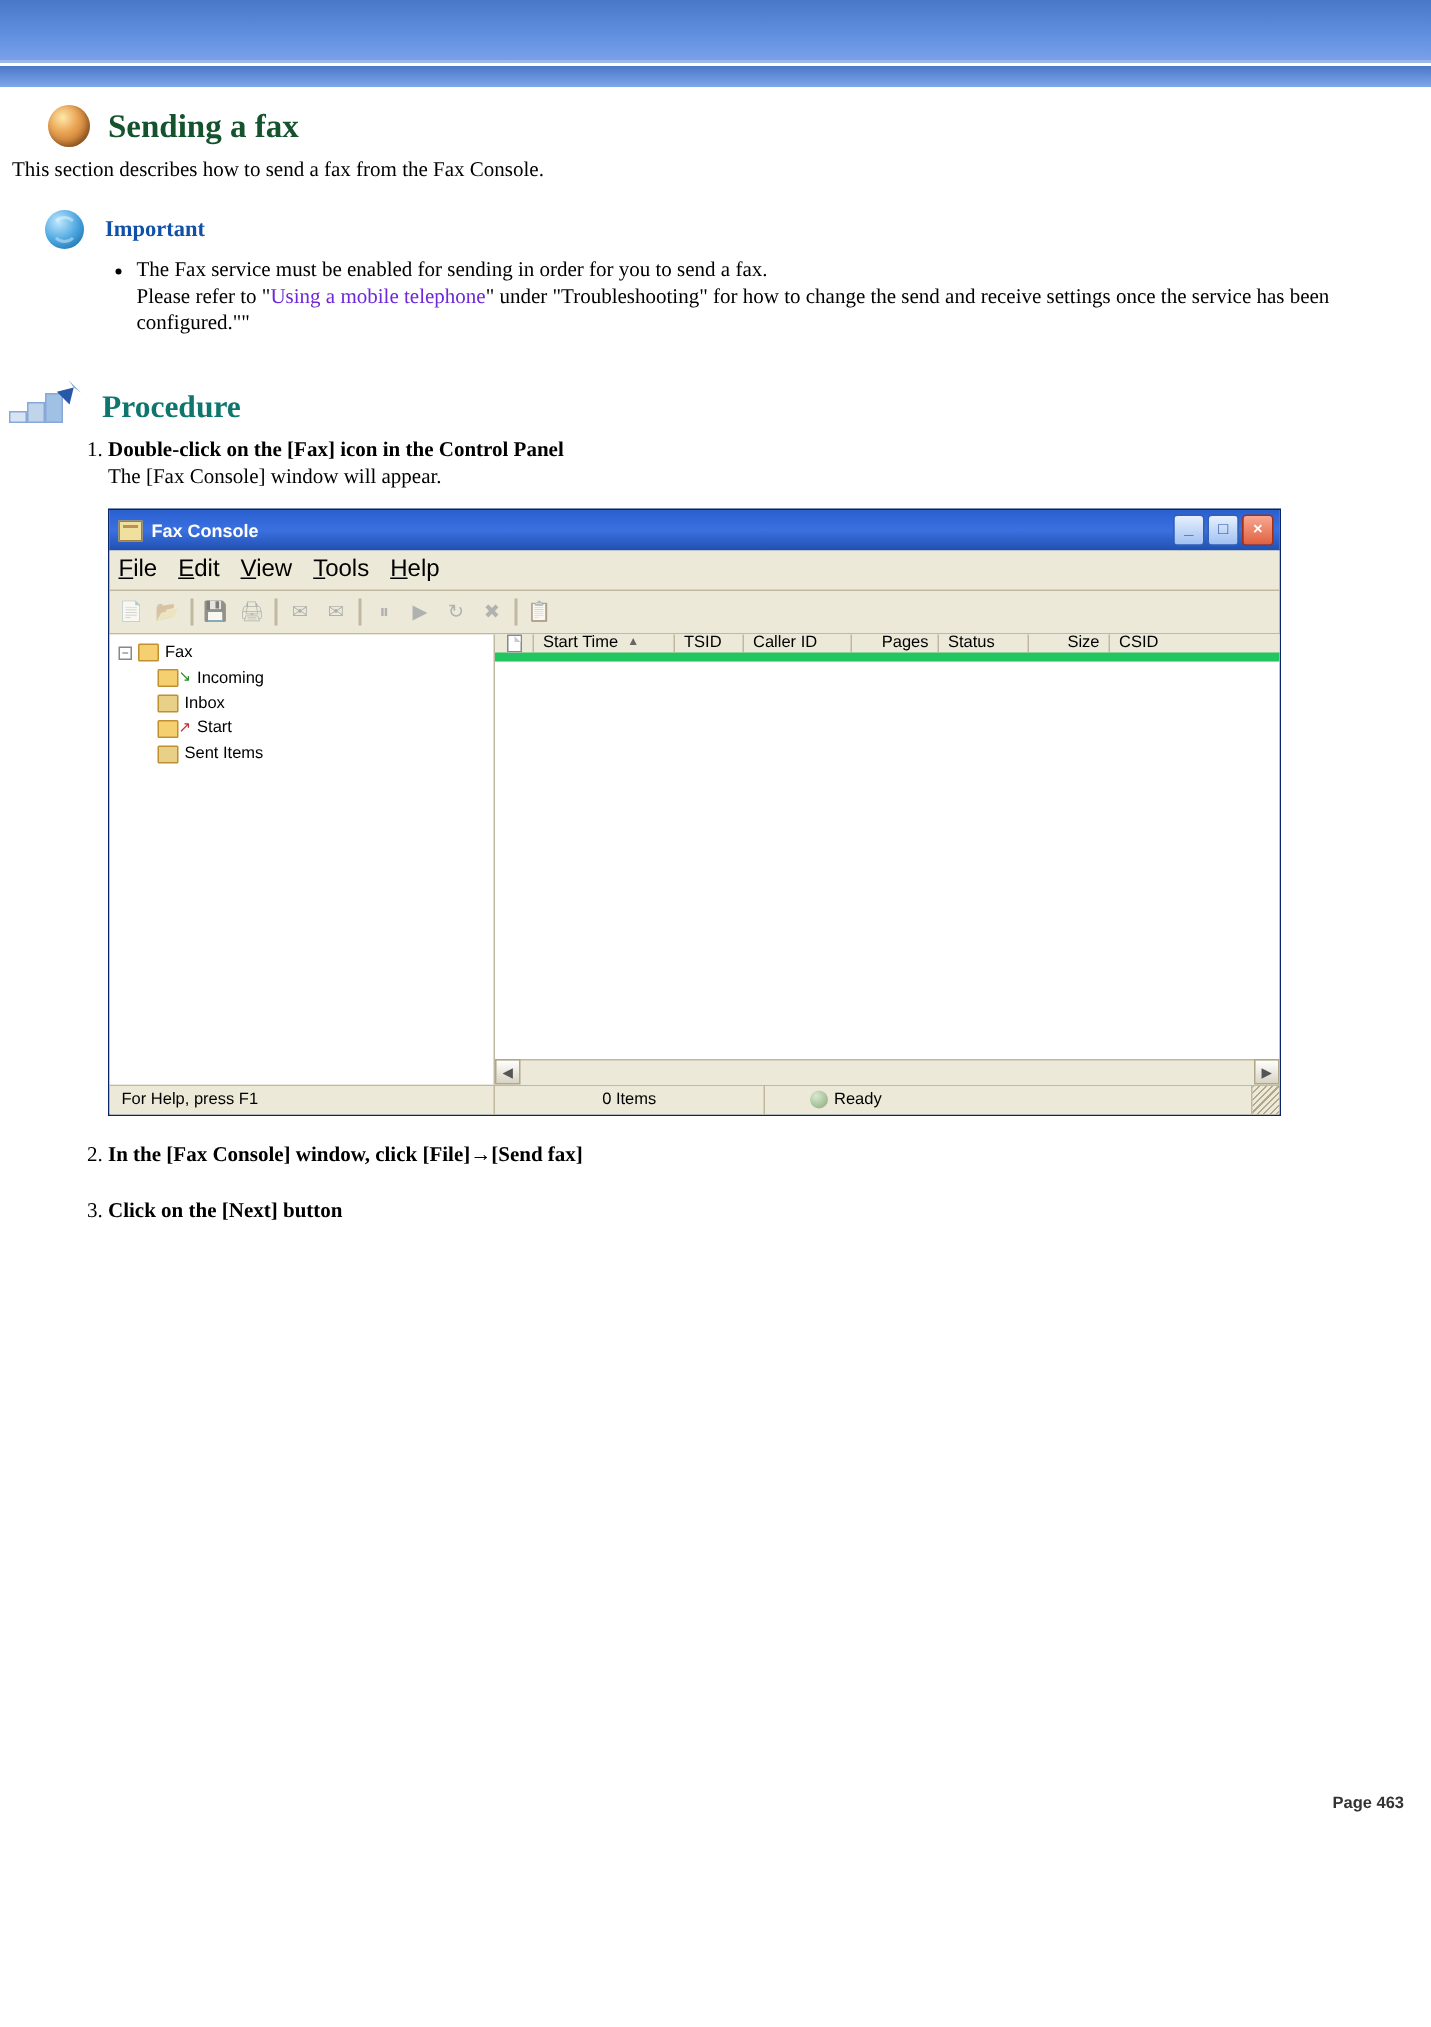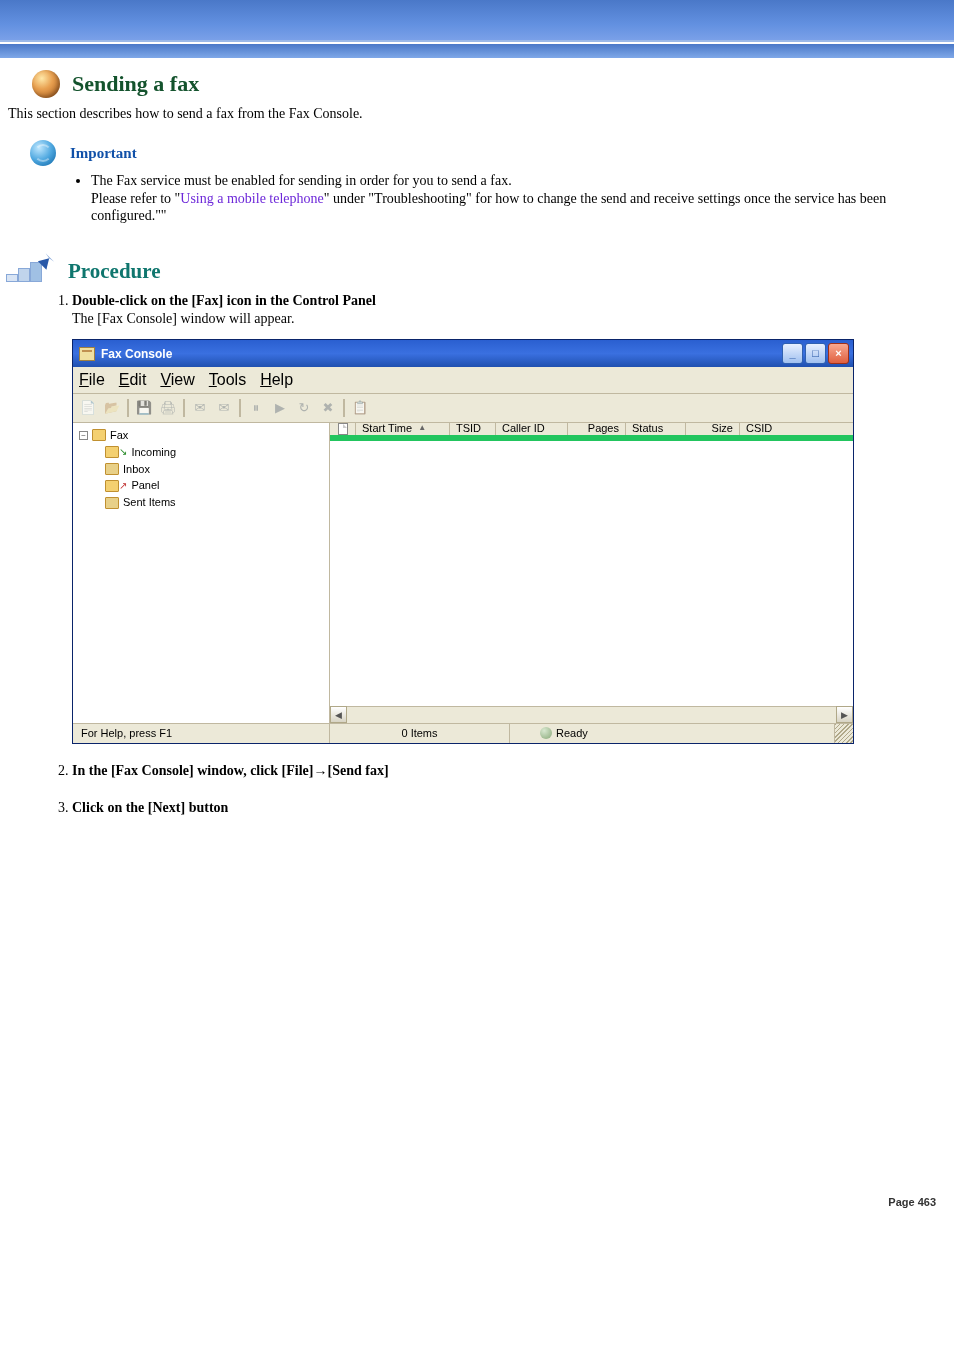--- a/index.html
+++ b/index.html
@@ -325,21 +325,21 @@
               <span class="arrow-green">↘</span>
             <span>Incoming</span>
           </div>
           <div class="tree-child">
             <span class="folder-icon tray"></span>
             <span>Inbox</span>
           </div>
           <div class="tree-child">
             <span class="folder-icon outbox"></span>
               <span class="arrow-red">↗</span>
-            <span>Panel</span>
+            <span>Start</span>
           </div>
           <div class="tree-child">
             <span class="folder-icon tray"></span>
             <span>Sent Items</span>
           </div>
         </div>
         <div class="list-pane">
           <div class="list-header">
             <div class="col doc">
                 <span class="attach-icon"></span>

